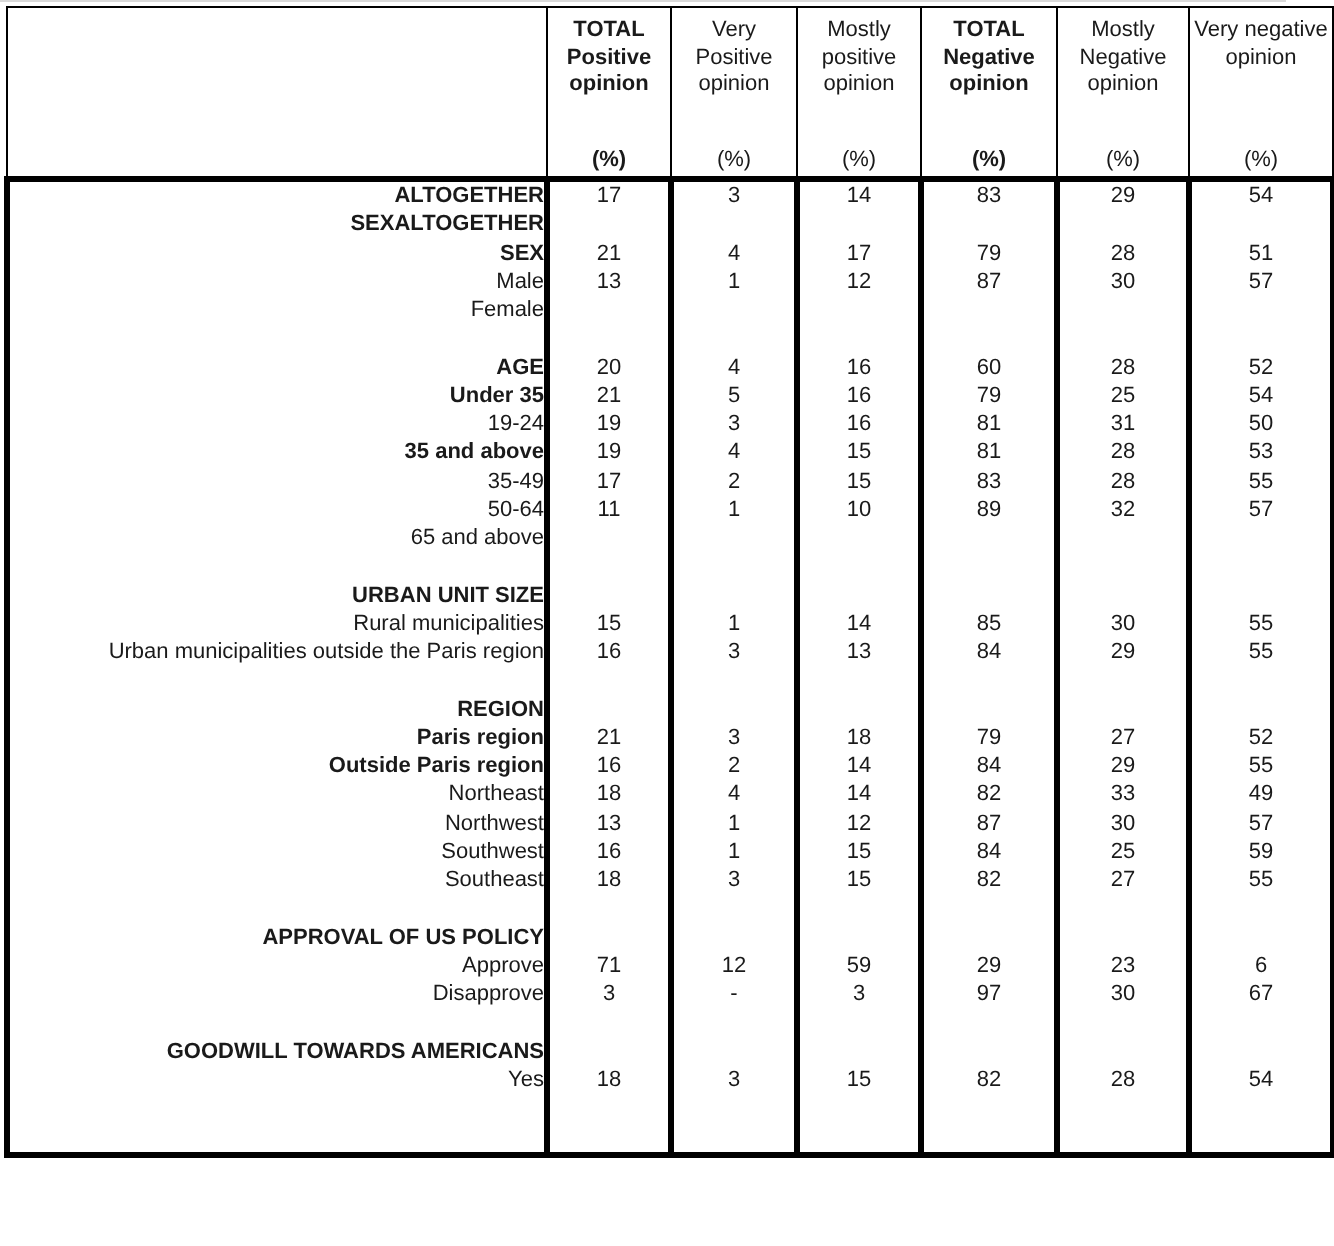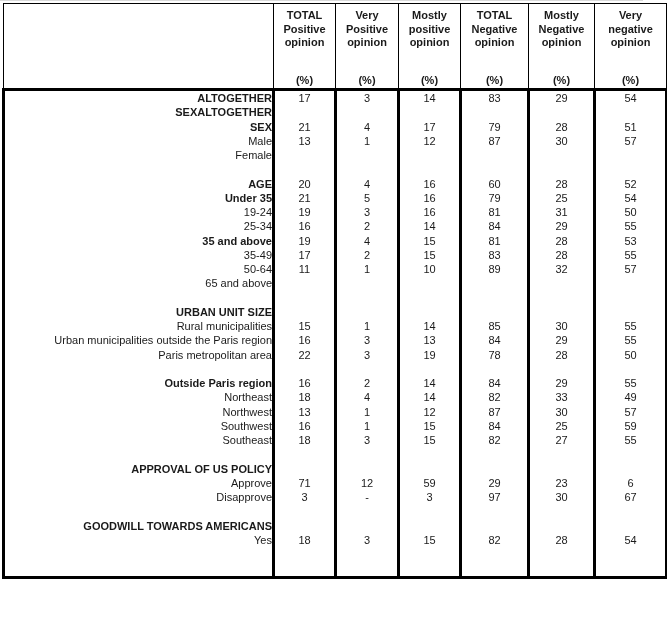--- a/index.html
+++ b/index.html
@@ -19,21 +19,21 @@
   table.survey {
     border-collapse: collapse;
     table-layout: fixed;
     width: 663px;
   }
   
   thead th {
     border: 1px solid #000;
     border-bottom: 3px solid #000;
     padding: 0;
-    font-weight: bold;
+    font-weight: normal;
     vertical-align: top;
     height: 84px;
     background: #fff;
   }
   .h-wrap {
     display: flex;
     flex-direction: column;
     justify-content: space-between;
     height: 84px;
     box-sizing: border-box;
@@ -207,29 +207,20 @@
         <tr>
           <td class="lbl">19-24</td>
           <td class="val">19</td>
           <td class="val">3</td>
           <td class="val">16</td>
           <td class="val">81</td>
           <td class="val">31</td>
           <td class="val">50</td>
         </tr>
         <tr>
-          <td class="lbl">25-34</td>
-          <td class="val">16</td>
-          <td class="val">2</td>
-          <td class="val">14</td>
-          <td class="val">84</td>
-          <td class="val">29</td>
-          <td class="val">55</td>
-        </tr>
-        <tr>
           <td class="lbl b">35 and above</td>
           <td class="val">19</td>
           <td class="val">4</td>
           <td class="val">15</td>
           <td class="val">81</td>
           <td class="val">28</td>
           <td class="val">53</td>
         </tr>
         <tr>
           <td class="lbl">35-49</td>
@@ -288,36 +279,45 @@
         <tr>
           <td class="lbl">Urban municipalities outside the Paris region</td>
           <td class="val">16</td>
           <td class="val">3</td>
           <td class="val">13</td>
           <td class="val">84</td>
           <td class="val">29</td>
           <td class="val">55</td>
         </tr>
         <tr>
-          <td class="lbl">Paris metropolitan area</td>
-          <td class="val">22</td>
-          <td class="val">3</td>
-          <td class="val">19</td>
-          <td class="val">78</td>
-          <td class="val">28</td>
-          <td class="val">50</td>
-        </tr>
-        <tr>
-          <td class="lbl"></td>
-          <td class="val"></td>
-          <td class="val"></td>
-          <td class="val"></td>
-          <td class="val"></td>
-          <td class="val"></td>
-          <td class="val"></td>
+          <td class="lbl"></td>
+          <td class="val"></td>
+          <td class="val"></td>
+          <td class="val"></td>
+          <td class="val"></td>
+          <td class="val"></td>
+          <td class="val"></td>
+        </tr>
+        <tr>
+          <td class="lbl b">REGION</td>
+          <td class="val"></td>
+          <td class="val"></td>
+          <td class="val"></td>
+          <td class="val"></td>
+          <td class="val"></td>
+          <td class="val"></td>
+        </tr>
+        <tr>
+          <td class="lbl b">Paris region</td>
+          <td class="val">21</td>
+          <td class="val">3</td>
+          <td class="val">18</td>
+          <td class="val">79</td>
+          <td class="val">27</td>
+          <td class="val">52</td>
         </tr>
         <tr>
           <td class="lbl b">Outside Paris region</td>
           <td class="val">16</td>
           <td class="val">2</td>
           <td class="val">14</td>
           <td class="val">84</td>
           <td class="val">29</td>
           <td class="val">55</td>
         </tr>

